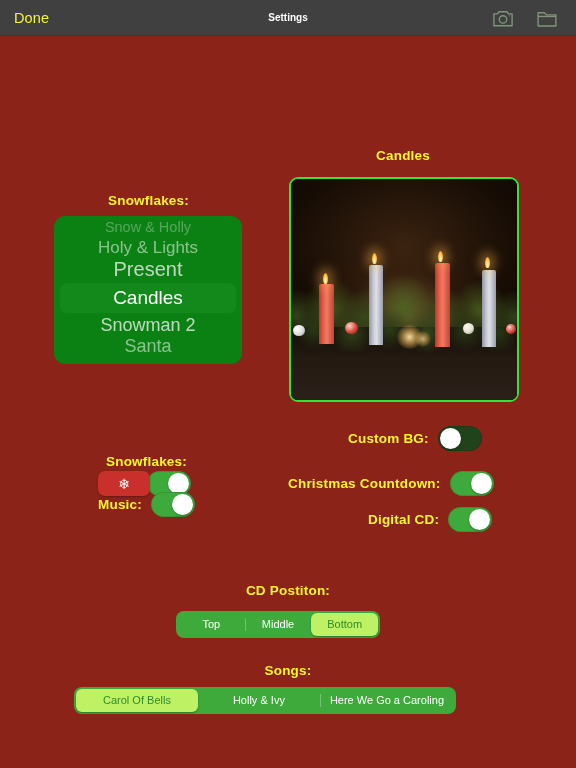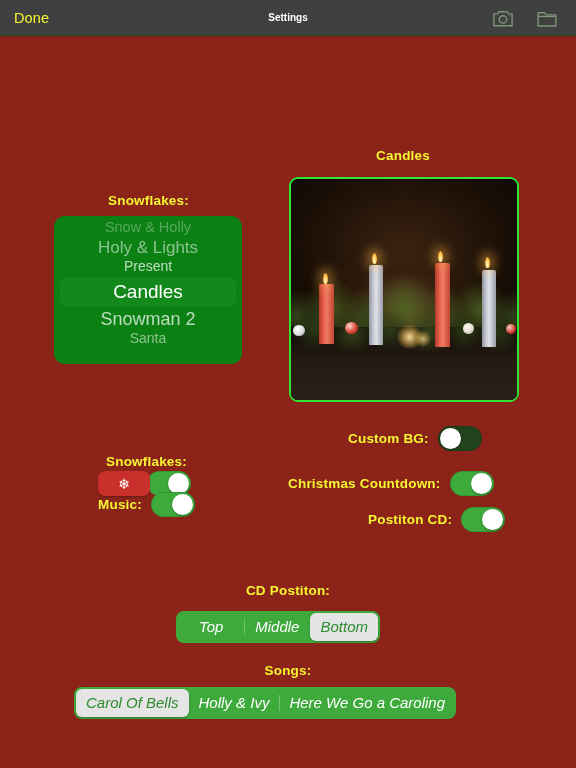--- a/index.html
+++ b/index.html
@@ -47,28 +47,28 @@
     background: #0B8013; border-radius: 11px;
     overflow: hidden;
   }
   .pick-row {
     width: 100%; text-align: center; color: #ffffff;
     font-weight: 400; white-space: nowrap; line-height: 1;
   }
   .pick-r0 { font-size: 13px; opacity: .10; padding-top: 3px; }
   .pick-r1 { font-size: 14.5px; opacity: .30; padding-top: 4px; }
   .pick-r2 { font-size: 17px; opacity: .52; padding-top: 4px; }
-  .pick-r3 { font-size: 14px;   opacity: .72; padding-top: 3px; }
+  .pick-r3 { font-size: 20px;   opacity: .72; padding-top: 3px; }
   .pick-sel {
     font-size: 19px; opacity: 1; margin: 4px 6px 0 6px;
     background: #13881B; border-radius: 7px;
     padding: 5px 0 6px 0; width: auto;
   }
   .pick-r5 { font-size: 18px;   opacity: .72; padding-top: 3px; }
-  .pick-r6 { font-size: 14px; opacity: .52; padding-top: 3px; }
+  .pick-r6 { font-size: 18px; opacity: .52; padding-top: 3px; }
 
   
   #preview-title {
     position: absolute; left: 0; top: 148px; width: 576px;
     text-align: center; padding-left: 230px;
   }
   #preview-wrap {
     position: absolute; left: 289px; top: 177px;
     width: 230px; height: 225px;
     border: 2px solid #2FE637; border-radius: 9px;
@@ -160,31 +160,30 @@
   #countdown-row { left: 288px; top: 471px; }
   #digitalcd-row { left: 368px; top: 507px; }
 
   
   .seg {
     display: flex; background: #3EAA3C; border-radius: 8px;
     padding: 2px; position: absolute; overflow: hidden;
   }
   .seg-item {
     flex: 1; text-align: center; color: #ffffff;
-    font-size: 15px; padding: 5px 10px 6px 10px;
+    font-size: 11px; padding: 5px 10px 6px 10px;
     white-space: nowrap; cursor: pointer; border-radius: 6px;
     position: relative;
-    font-style: italic;
   }
   .seg-item + .seg-item::before {
     content: ""; position: absolute; left: 0; top: 20%;
     height: 60%; width: 1px; background: rgba(255,255,255,.28);
   }
   .seg-item.sel {
-    background: #e5e5e5; color: #2E8B2E; font-weight: 400;
+    background: #bef264; color: #2E8B2E; font-weight: 400;
     box-shadow: 0 1px 2px rgba(0,0,0,.3);
   }
   .seg-item.sel::before, .seg-item.sel + .seg-item::before { background: transparent; }
 
   #cd-label { position: absolute; left: 0; top: 583px; width: 576px; text-align: center; }
   #cd-seg   { left: 176px; top: 611px; width: 204px; }
   #songs-label { position: absolute; left: 0; top: 663px; width: 576px; text-align: center; }
   #songs-seg   { left: 74px; top: 687px; width: 382px; }
 </style>
 </head>
@@ -277,21 +276,21 @@
 </div>
 
 <div class="row" id="countdown-row">
   <span class="ylabel">Christmas Countdown:</span>
   <span class="switch on">
       <span class="knob"></span>
     </span>
 </div>
 
 <div class="row" id="digitalcd-row">
-  <span class="ylabel">Postiton CD:</span>
+  <span class="ylabel">Digital CD:</span>
   <span class="switch on">
       <span class="knob"></span>
     </span>
 </div>
 
 <div id="cd-label" class="ylabel">CD Postiton:</div>
 <div class="seg" id="cd-seg">
   <div class="seg-item">Top</div>
   <div class="seg-item">Middle</div>
   <div class="seg-item sel">Bottom</div>

